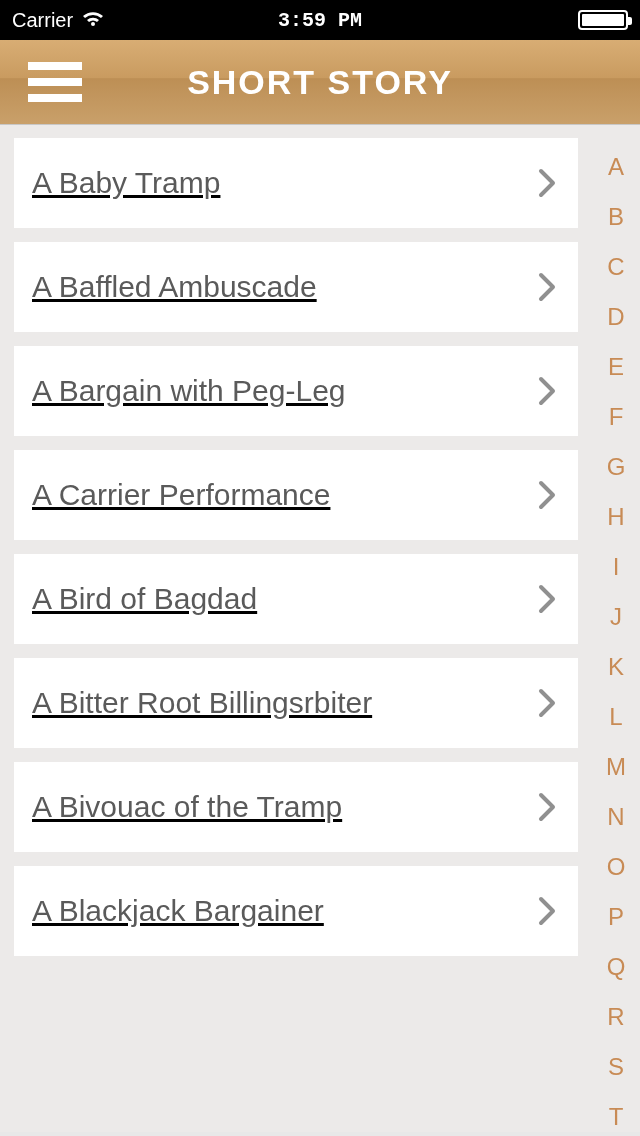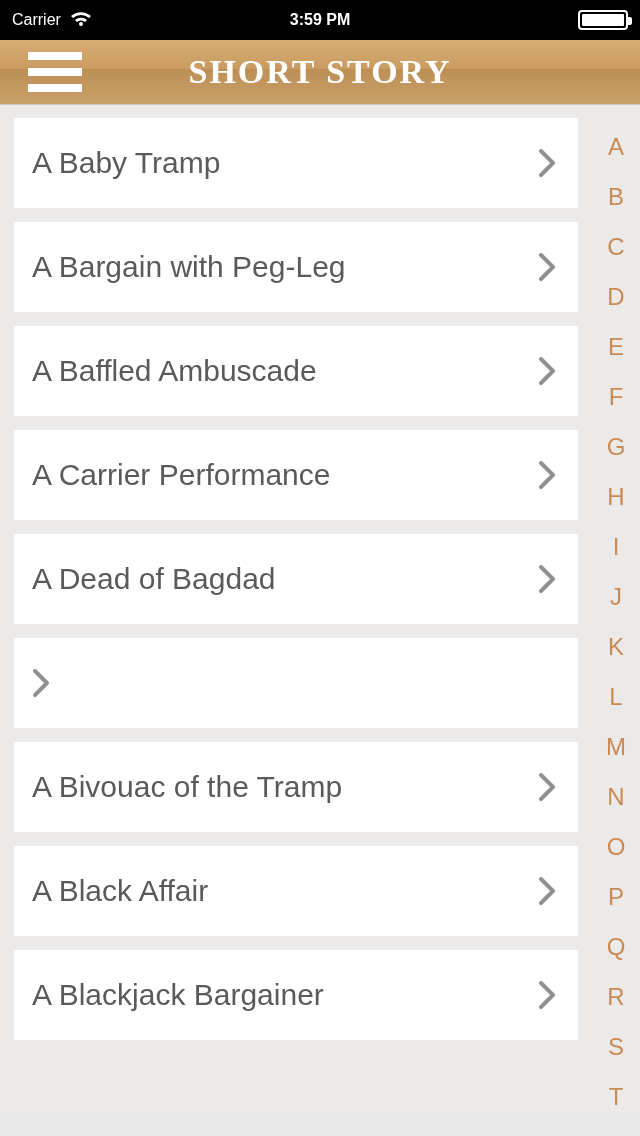--- a/index.html
+++ b/index.html
@@ -5,45 +5,44 @@
   * { margin: 0; padding: 0; box-sizing: border-box; }
   html, body { width: 640px; height: 1136px; overflow: hidden; font-family: -apple-system, "Helvetica Neue", Arial, sans-serif; background: #e8e8e8; }
   .status-bar {
     height: 40px;
     background: #000;
     color: #fff;
     display: flex;
     align-items: center;
     justify-content: space-between;
     padding: 0 12px;
-    font-size: 16px;
+    font-size: 20px;
     font-weight: 500;
   }
   .status-left { display: flex; align-items: center; gap: 6px; }
-  .status-center { position: absolute; left: 50%; transform: translateX(-50%); font-weight: 600; }
+  .status-center { position: absolute; left: 50%; transform: translateX(-50%); font-weight: 600; font-family: Liberation Mono, monospace; }
   .status-right { display: flex; align-items: center; }
   .battery {
     width: 50px; height: 20px;
     border: 2px solid #fff; border-radius: 4px;
     position: relative; margin-left: 8px;
   }
   .battery::after {
     content: ""; position: absolute; right: -6px; top: 5px;
     width: 4px; height: 8px; background: #fff; border-radius: 0 2px 2px 0;
   }
   .battery-fill { position: absolute; left: 2px; top: 2px; bottom: 2px; width: 42px; background: #fff; border-radius: 1px; }
 
   .nav-bar {
-    height: 64px;
+    height: 84px;
     background: linear-gradient(180deg, #d8ad74 0%, #c99b60 45%, #bd8f55 46%, #c9a06a 100%);
     display: flex;
     align-items: center;
     position: relative;
     box-shadow: 0 1px 0 rgba(0,0,0,.15);
-    font-family: Liberation Serif, serif;
   }
   .menu-btn {
     position: absolute;
     left: 28px;
     top: 50%;
     transform: translateY(-50%);
     display: flex; flex-direction: column; gap: 8px;
     cursor: pointer;
   }
   .menu-btn span { display: block; width: 54px; height: 8px; background: #fff; }
@@ -54,20 +53,21 @@
 
   .content {
     display: flex;
     height: calc(1136px - 40px - 88px);
     background: #eceae9;
   }
   .list {
     flex: 1;
     padding: 14px 14px 16px 14px;
     overflow: hidden;
+    text-decoration: underline;
   }
   .row {
     background: #fff;
     height: 90px;
     margin-bottom: 14px;
     display: flex;
     align-items: center;
     justify-content: space-between;
     padding: 0 22px 0 18px;
     cursor: pointer;
@@ -124,68 +124,61 @@
   <div class="list" id="list">
       <div class="row">
         <span class="row-label">A Baby Tramp</span>
         <span class="chevron">
           <svg viewBox="0 0 18 30">
             <path d="M3 3l12 12L3 27" stroke="#909090" stroke-width="4" fill="none" stroke-linecap="round" stroke-linejoin="round"></path>
           </svg>
         </span>
       </div>
       <div class="row">
+        <span class="row-label">A Baffled Ambuscade</span>
+        <span class="chevron">
+          <svg viewBox="0 0 18 30">
+            <path d="M3 3l12 12L3 27" stroke="#909090" stroke-width="4" fill="none" stroke-linecap="round" stroke-linejoin="round"></path>
+          </svg>
+        </span>
+      </div>
+      <div class="row">
         <span class="row-label">A Bargain with Peg-Leg</span>
         <span class="chevron">
           <svg viewBox="0 0 18 30">
             <path d="M3 3l12 12L3 27" stroke="#909090" stroke-width="4" fill="none" stroke-linecap="round" stroke-linejoin="round"></path>
           </svg>
         </span>
       </div>
       <div class="row">
-        <span class="row-label">A Baffled Ambuscade</span>
-        <span class="chevron">
-          <svg viewBox="0 0 18 30">
-            <path d="M3 3l12 12L3 27" stroke="#909090" stroke-width="4" fill="none" stroke-linecap="round" stroke-linejoin="round"></path>
-          </svg>
-        </span>
-      </div>
-      <div class="row">
         <span class="row-label">A Carrier Performance</span>
         <span class="chevron">
           <svg viewBox="0 0 18 30">
             <path d="M3 3l12 12L3 27" stroke="#909090" stroke-width="4" fill="none" stroke-linecap="round" stroke-linejoin="round"></path>
           </svg>
         </span>
       </div>
       <div class="row">
-        <span class="row-label">A Dead of Bagdad</span>
-        <span class="chevron">
-          <svg viewBox="0 0 18 30">
-            <path d="M3 3l12 12L3 27" stroke="#909090" stroke-width="4" fill="none" stroke-linecap="round" stroke-linejoin="round"></path>
-          </svg>
-        </span>
-      </div>
-      <div class="row">
+        <span class="row-label">A Bird of Bagdad</span>
+        <span class="chevron">
+          <svg viewBox="0 0 18 30">
+            <path d="M3 3l12 12L3 27" stroke="#909090" stroke-width="4" fill="none" stroke-linecap="round" stroke-linejoin="round"></path>
+          </svg>
+        </span>
+      </div>
+      <div class="row">
+        <span class="row-label">A Bitter Root Billingsrbiter</span>
         <span class="chevron">
           <svg viewBox="0 0 18 30">
             <path d="M3 3l12 12L3 27" stroke="#909090" stroke-width="4" fill="none" stroke-linecap="round" stroke-linejoin="round"></path>
           </svg>
         </span>
       </div>
       <div class="row">
         <span class="row-label">A Bivouac of the Tramp</span>
-        <span class="chevron">
-          <svg viewBox="0 0 18 30">
-            <path d="M3 3l12 12L3 27" stroke="#909090" stroke-width="4" fill="none" stroke-linecap="round" stroke-linejoin="round"></path>
-          </svg>
-        </span>
-      </div>
-      <div class="row">
-        <span class="row-label">A Black Affair</span>
         <span class="chevron">
           <svg viewBox="0 0 18 30">
             <path d="M3 3l12 12L3 27" stroke="#909090" stroke-width="4" fill="none" stroke-linecap="round" stroke-linejoin="round"></path>
           </svg>
         </span>
       </div>
       <div class="row">
         <span class="row-label">A Blackjack Bargainer</span>
         <span class="chevron">
           <svg viewBox="0 0 18 30">

